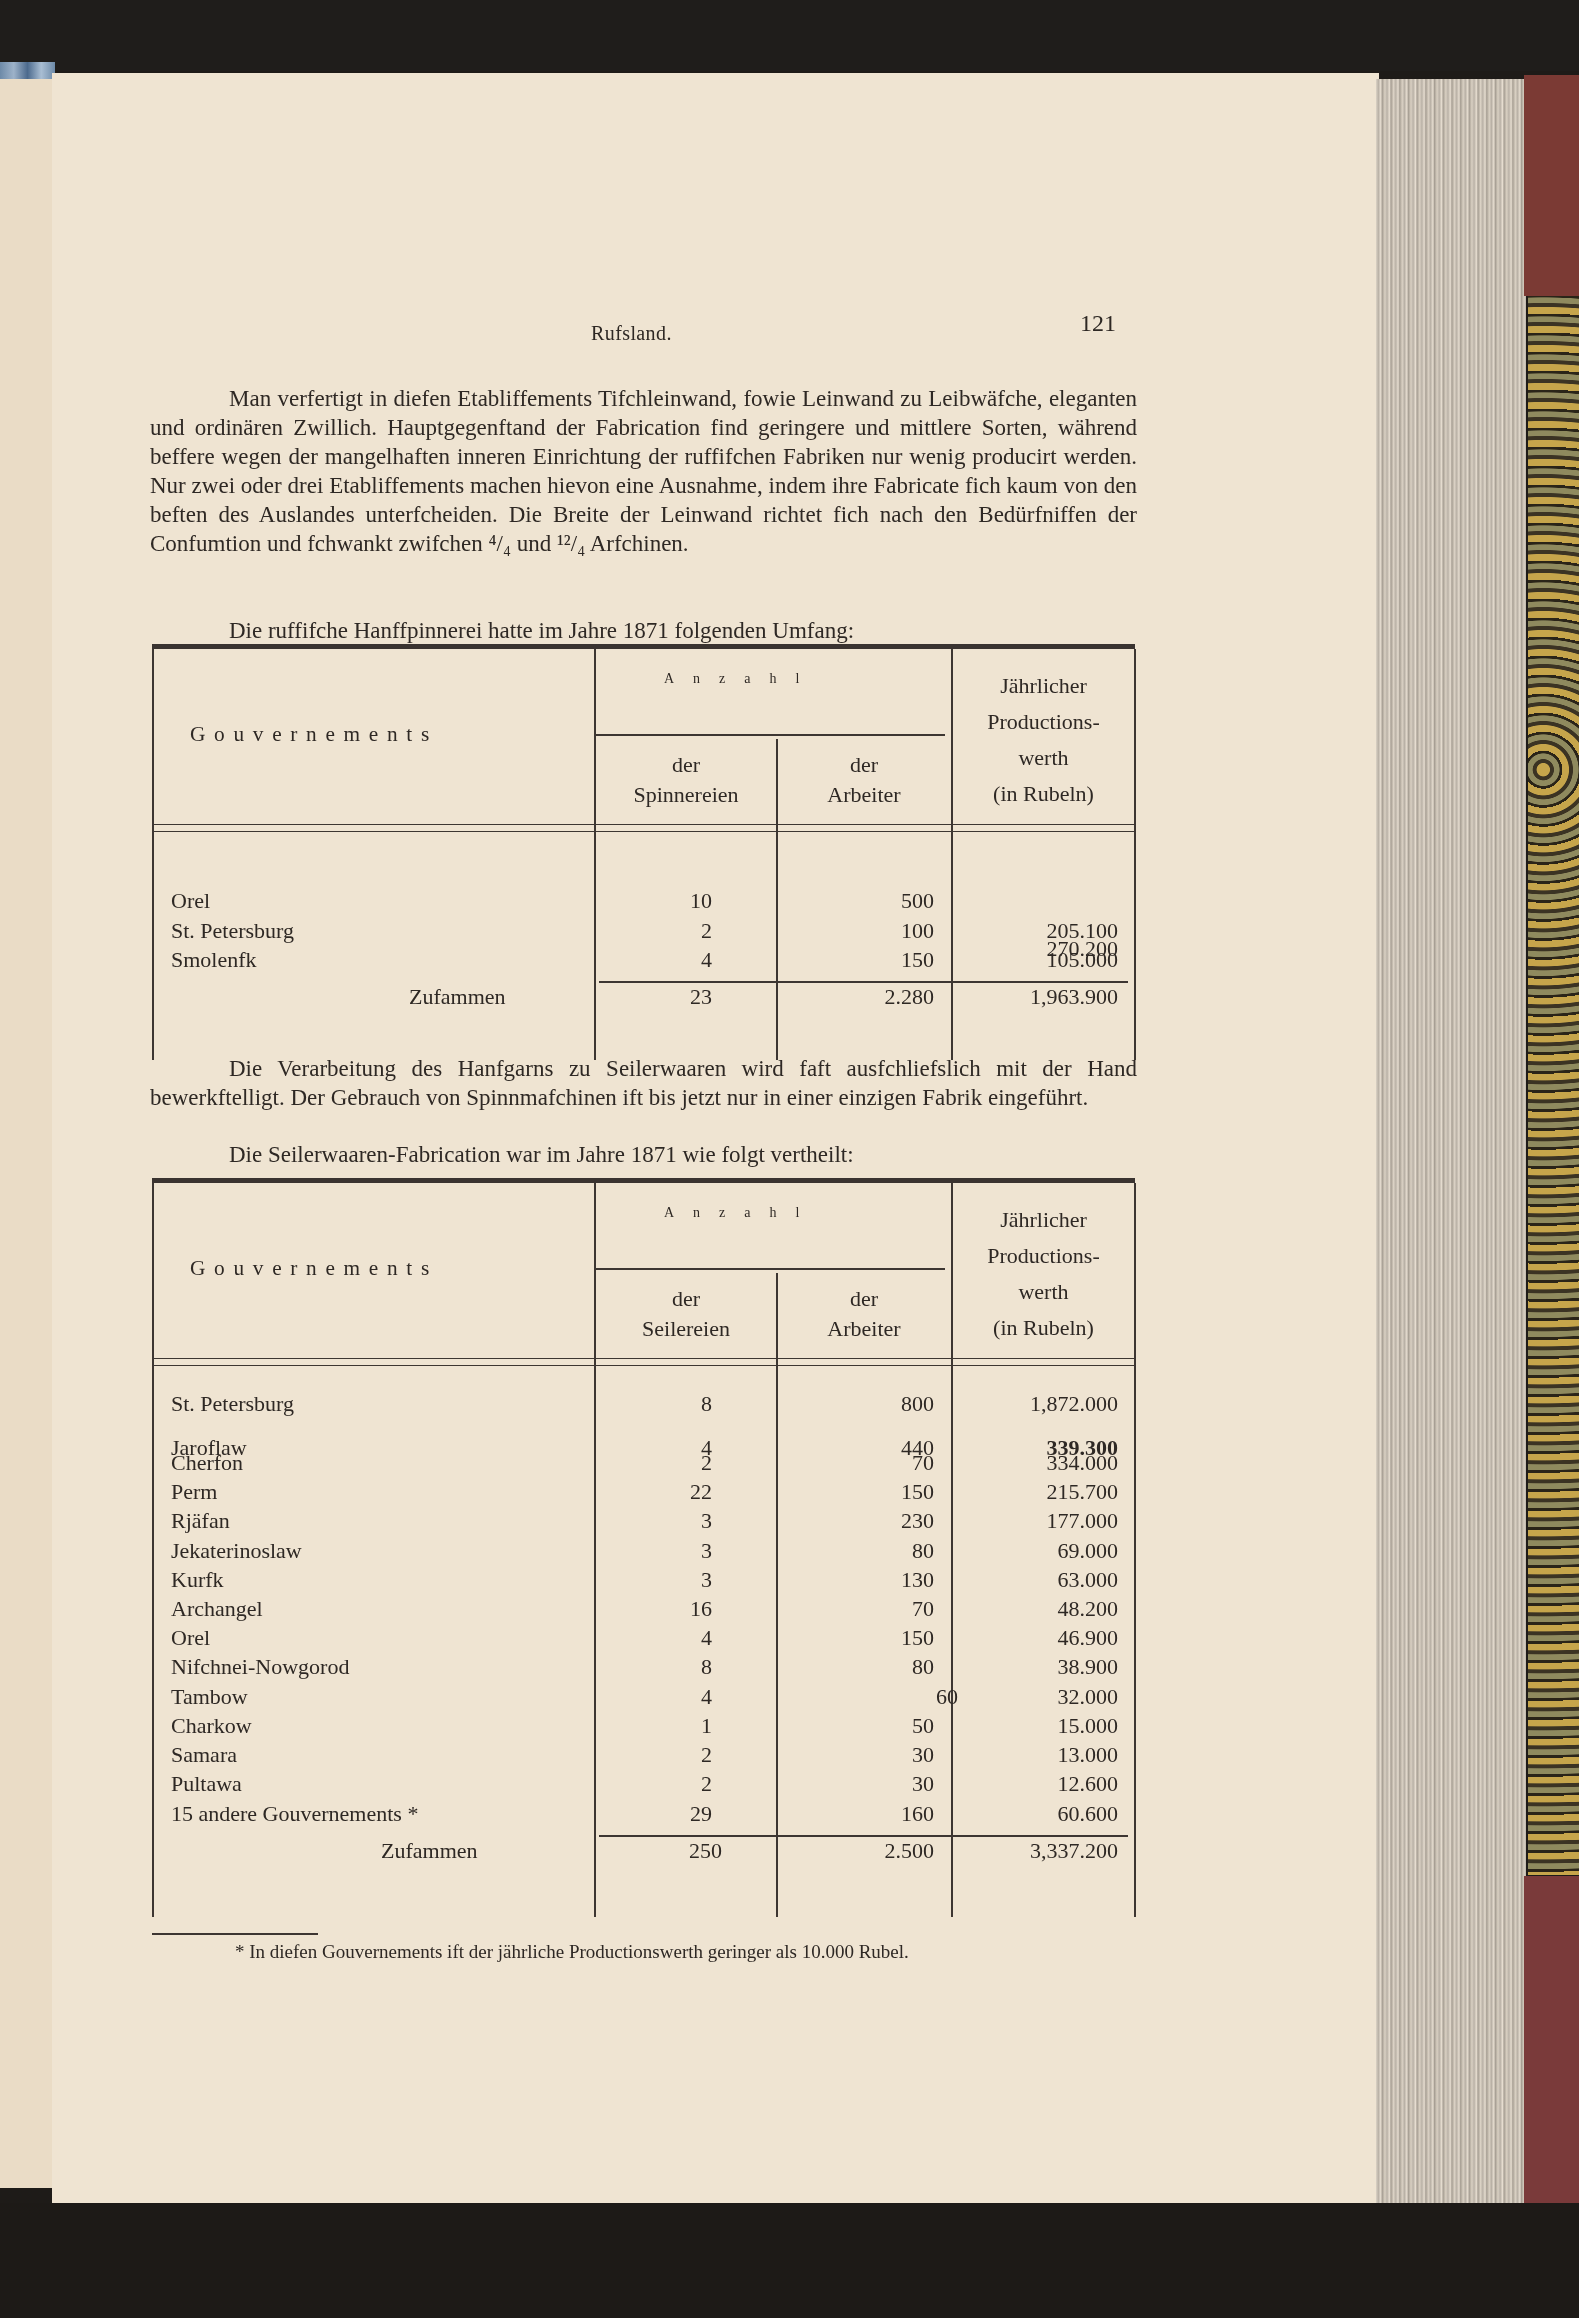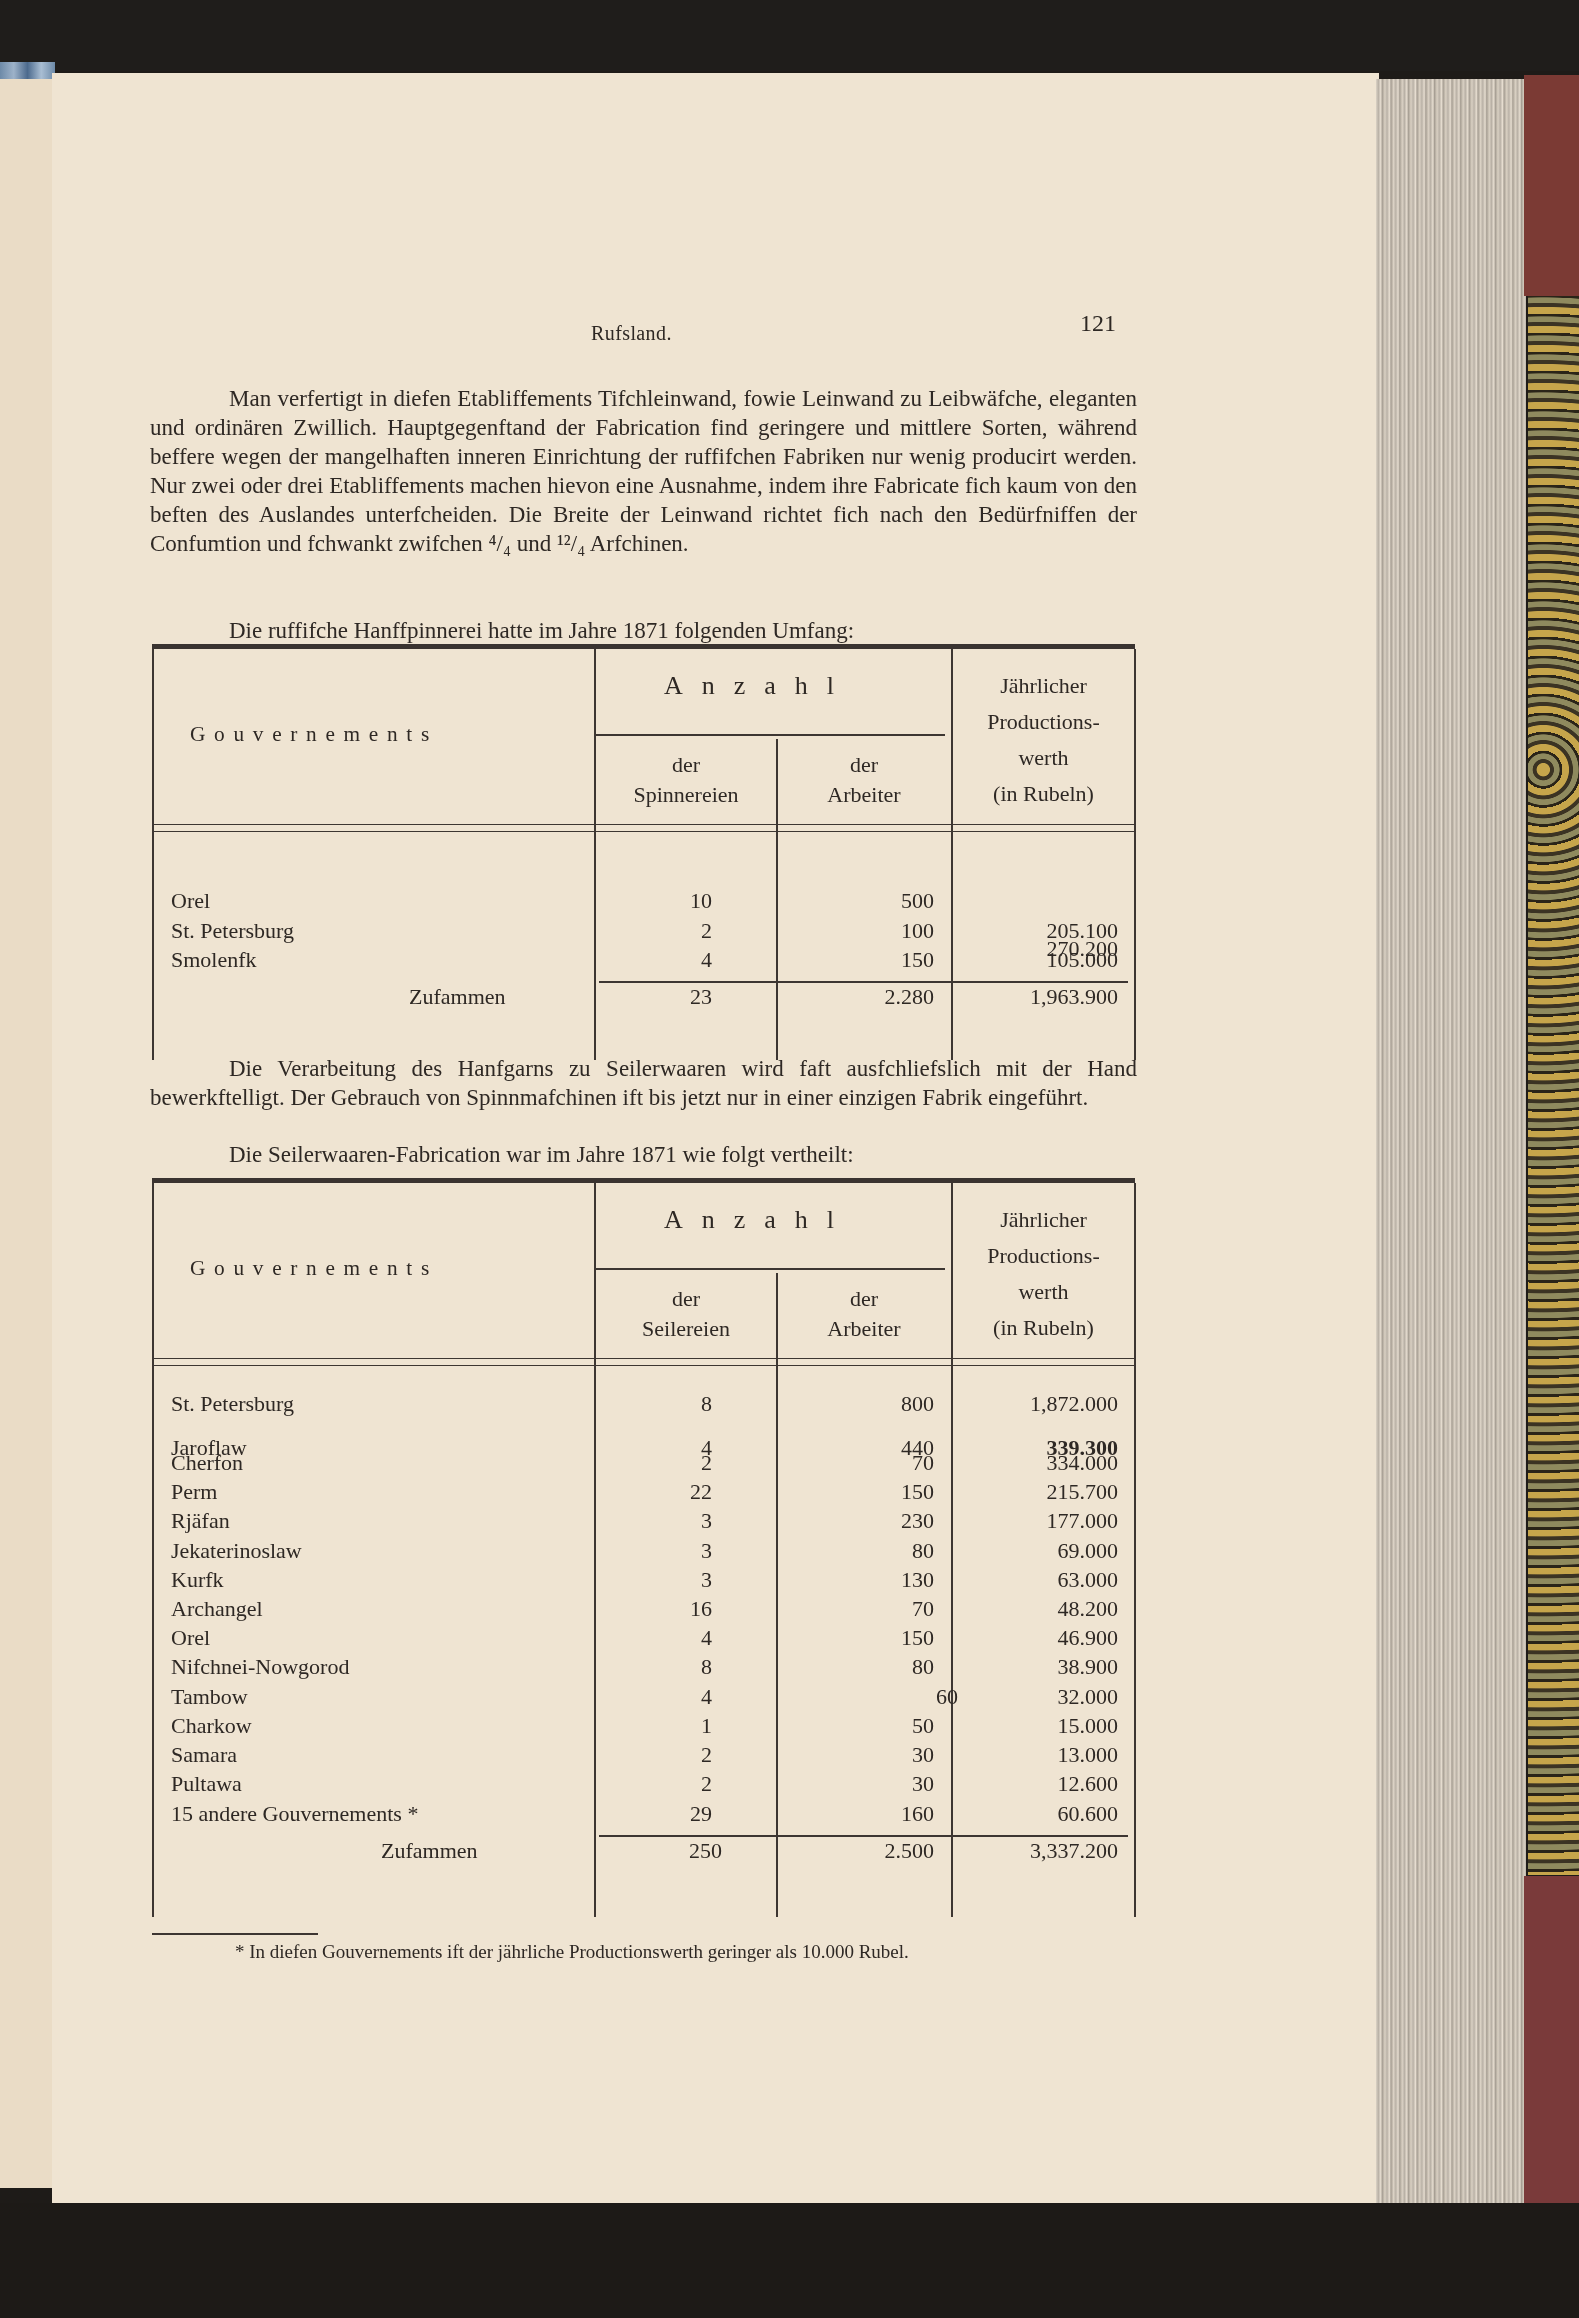--- a/index.html
+++ b/index.html
@@ -22,21 +22,21 @@
   .p1{top:384px;}
   .p2{top:618px;}
   .p3{top:1054px;}
   .p4{top:1140px;}
   .rule-top{position:absolute;left:152px;width:983px;height:4.7px;background:#3a3330;}
   .rule-top.r1{top:644px;}
   .rule-top.r2{top:1178px;}
   .tbl{position:absolute;left:152px;width:983px;}
   .tbl .vline{position:absolute;top:0;width:1.6px;background:#3d3632;}
   .hdr-gov{position:absolute;font-size:21.3px;letter-spacing:8.7px;}
-  .hdr-anzahl{position:absolute;font-size:26px;letter-spacing:19px;}
+  .hdr-anzahl{position:absolute;font-size:14px;letter-spacing:19px;}
   .hdr-sub{position:absolute;text-align:center;font-size:22px;line-height:30px;}
   .hdr-right{position:absolute;text-align:center;font-size:22px;line-height:36px;}
   .dbl{position:absolute;left:0;width:983px;height:5.5px;border-top:1.6px solid #3d3632;border-bottom:1.6px solid #3d3632;}
   .hline{position:absolute;height:1.6px;background:#3d3632;}
   .row{position:absolute;left:0;width:983px;height:29px;font-size:22px;}
   .row .name{position:absolute;left:19px;white-space:nowrap;}
   .row .num{position:absolute;text-align:right;}
   .footrule{position:absolute;left:152px;top:1933px;width:166px;height:1.6px;background:#3d3632;}
   .footnote{position:absolute;left:235px;top:1941px;font-size:19px;}
 </style>

